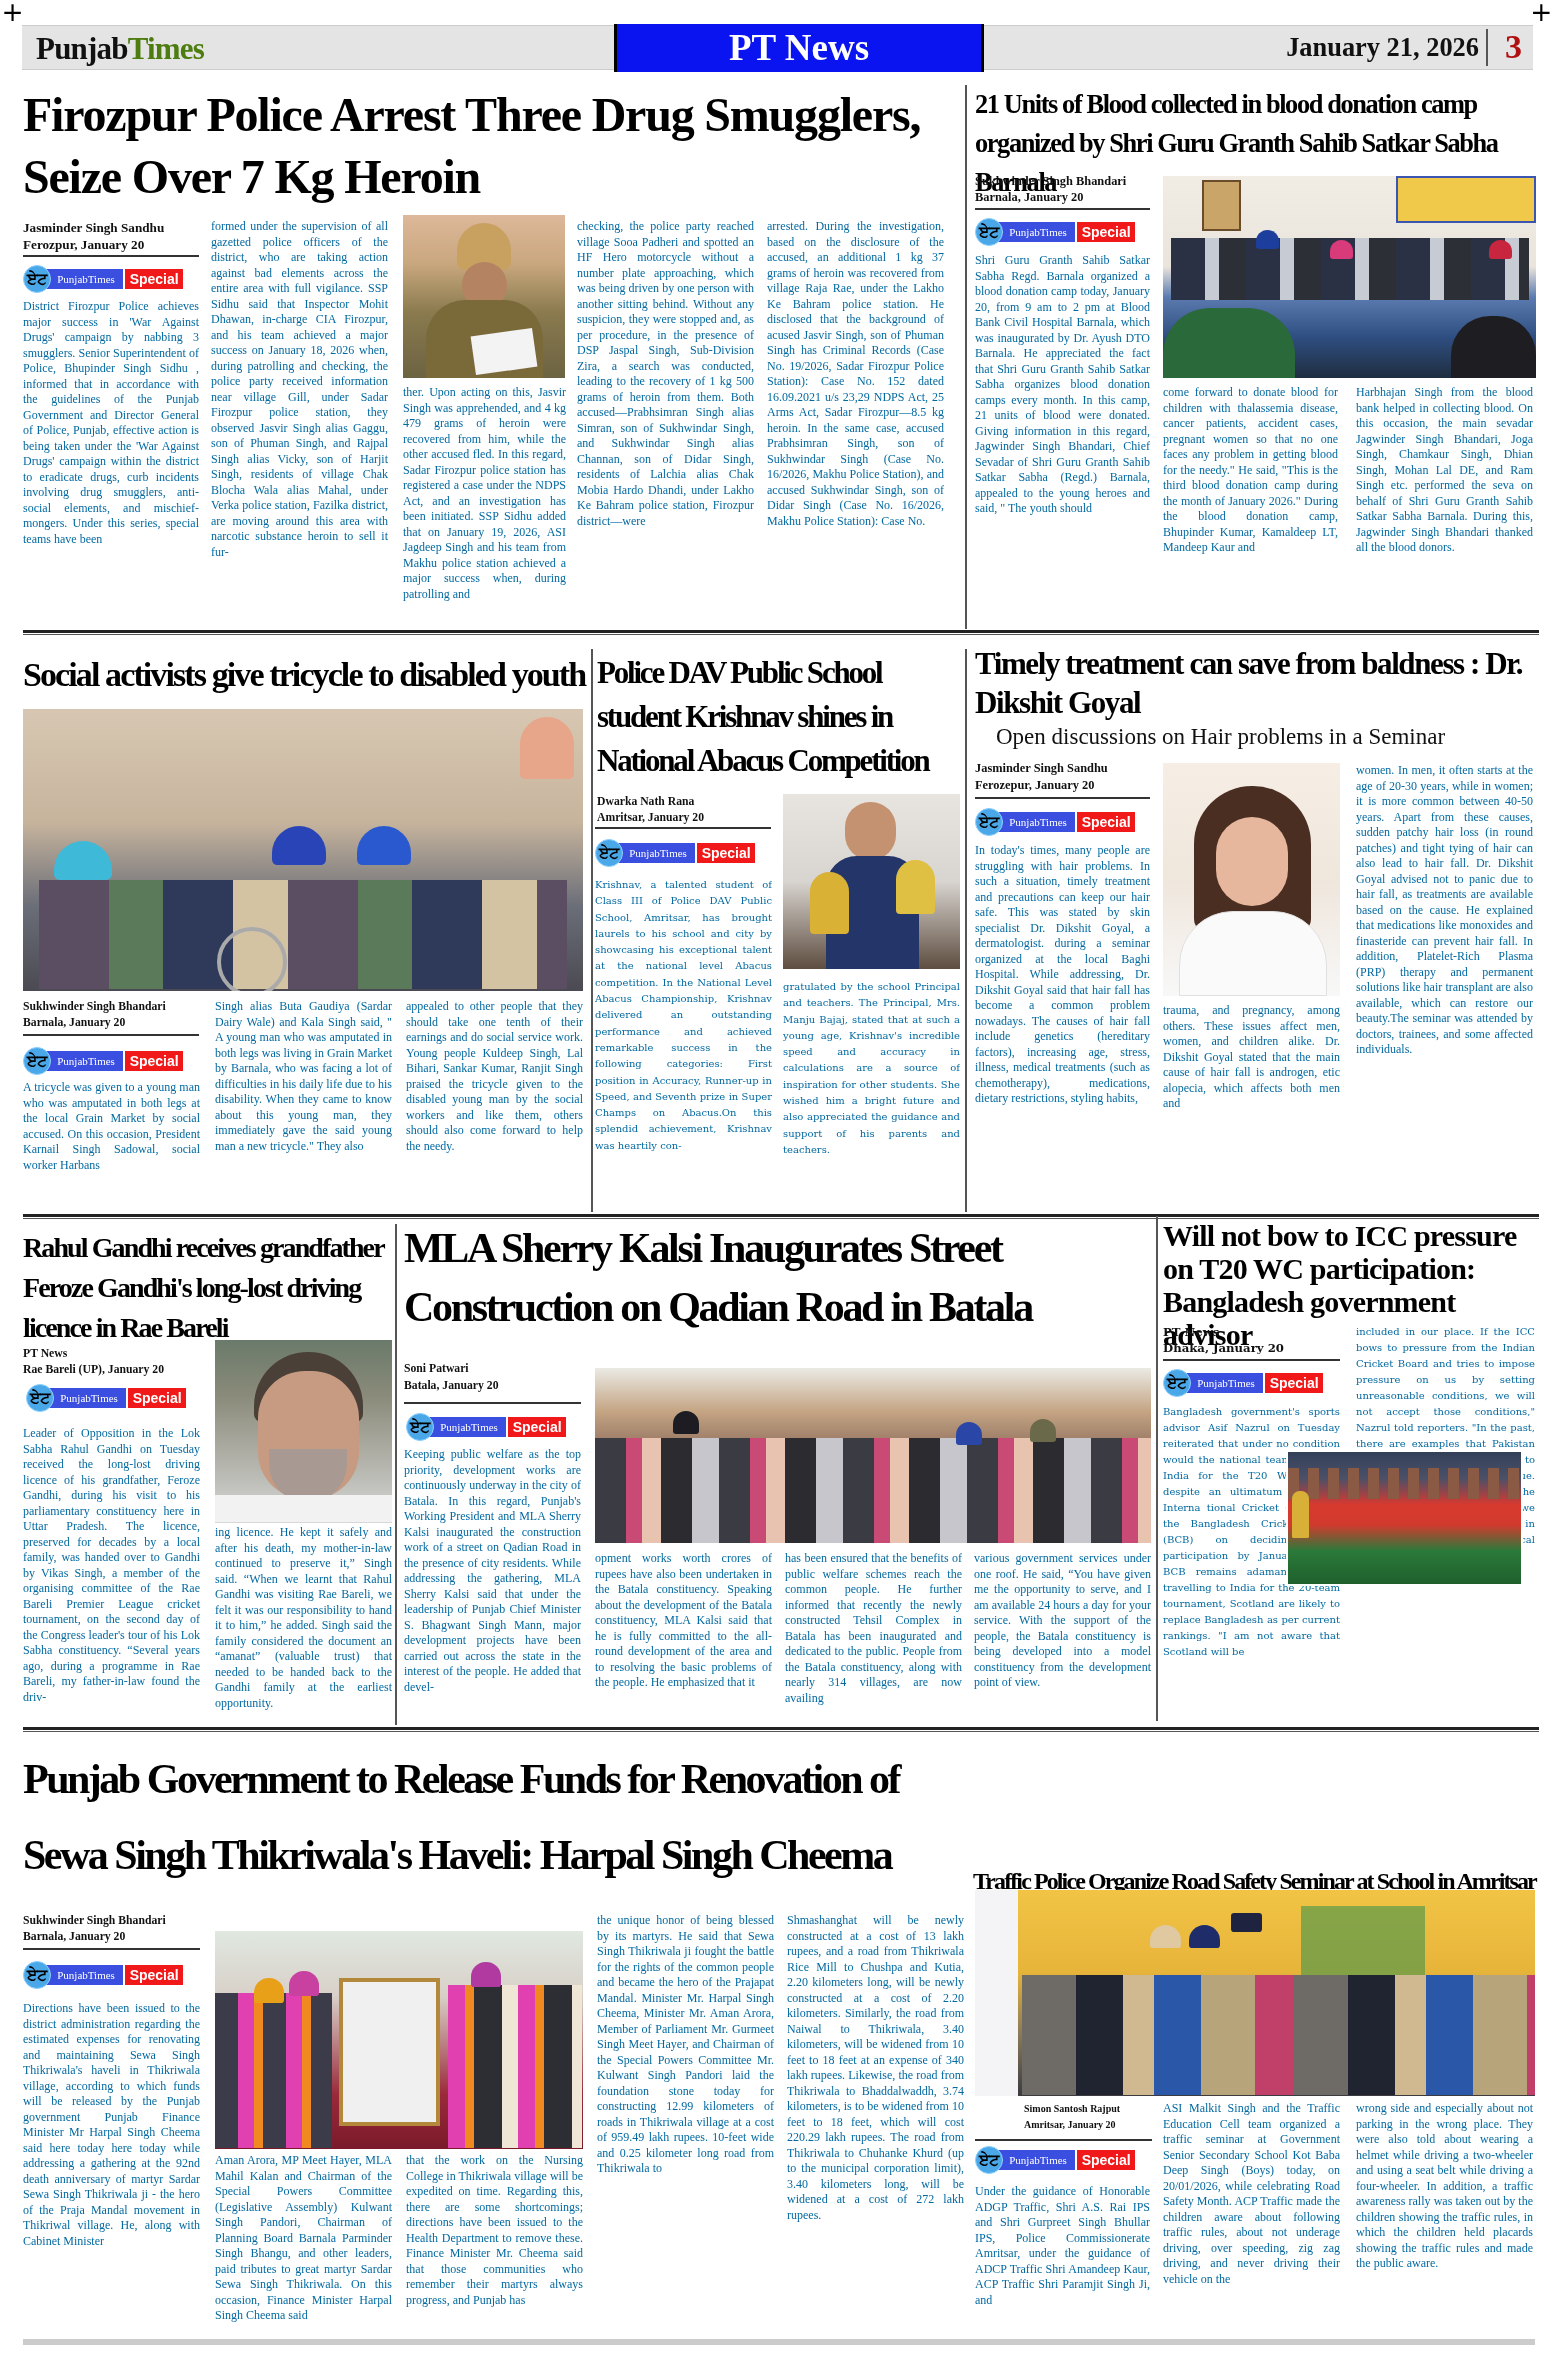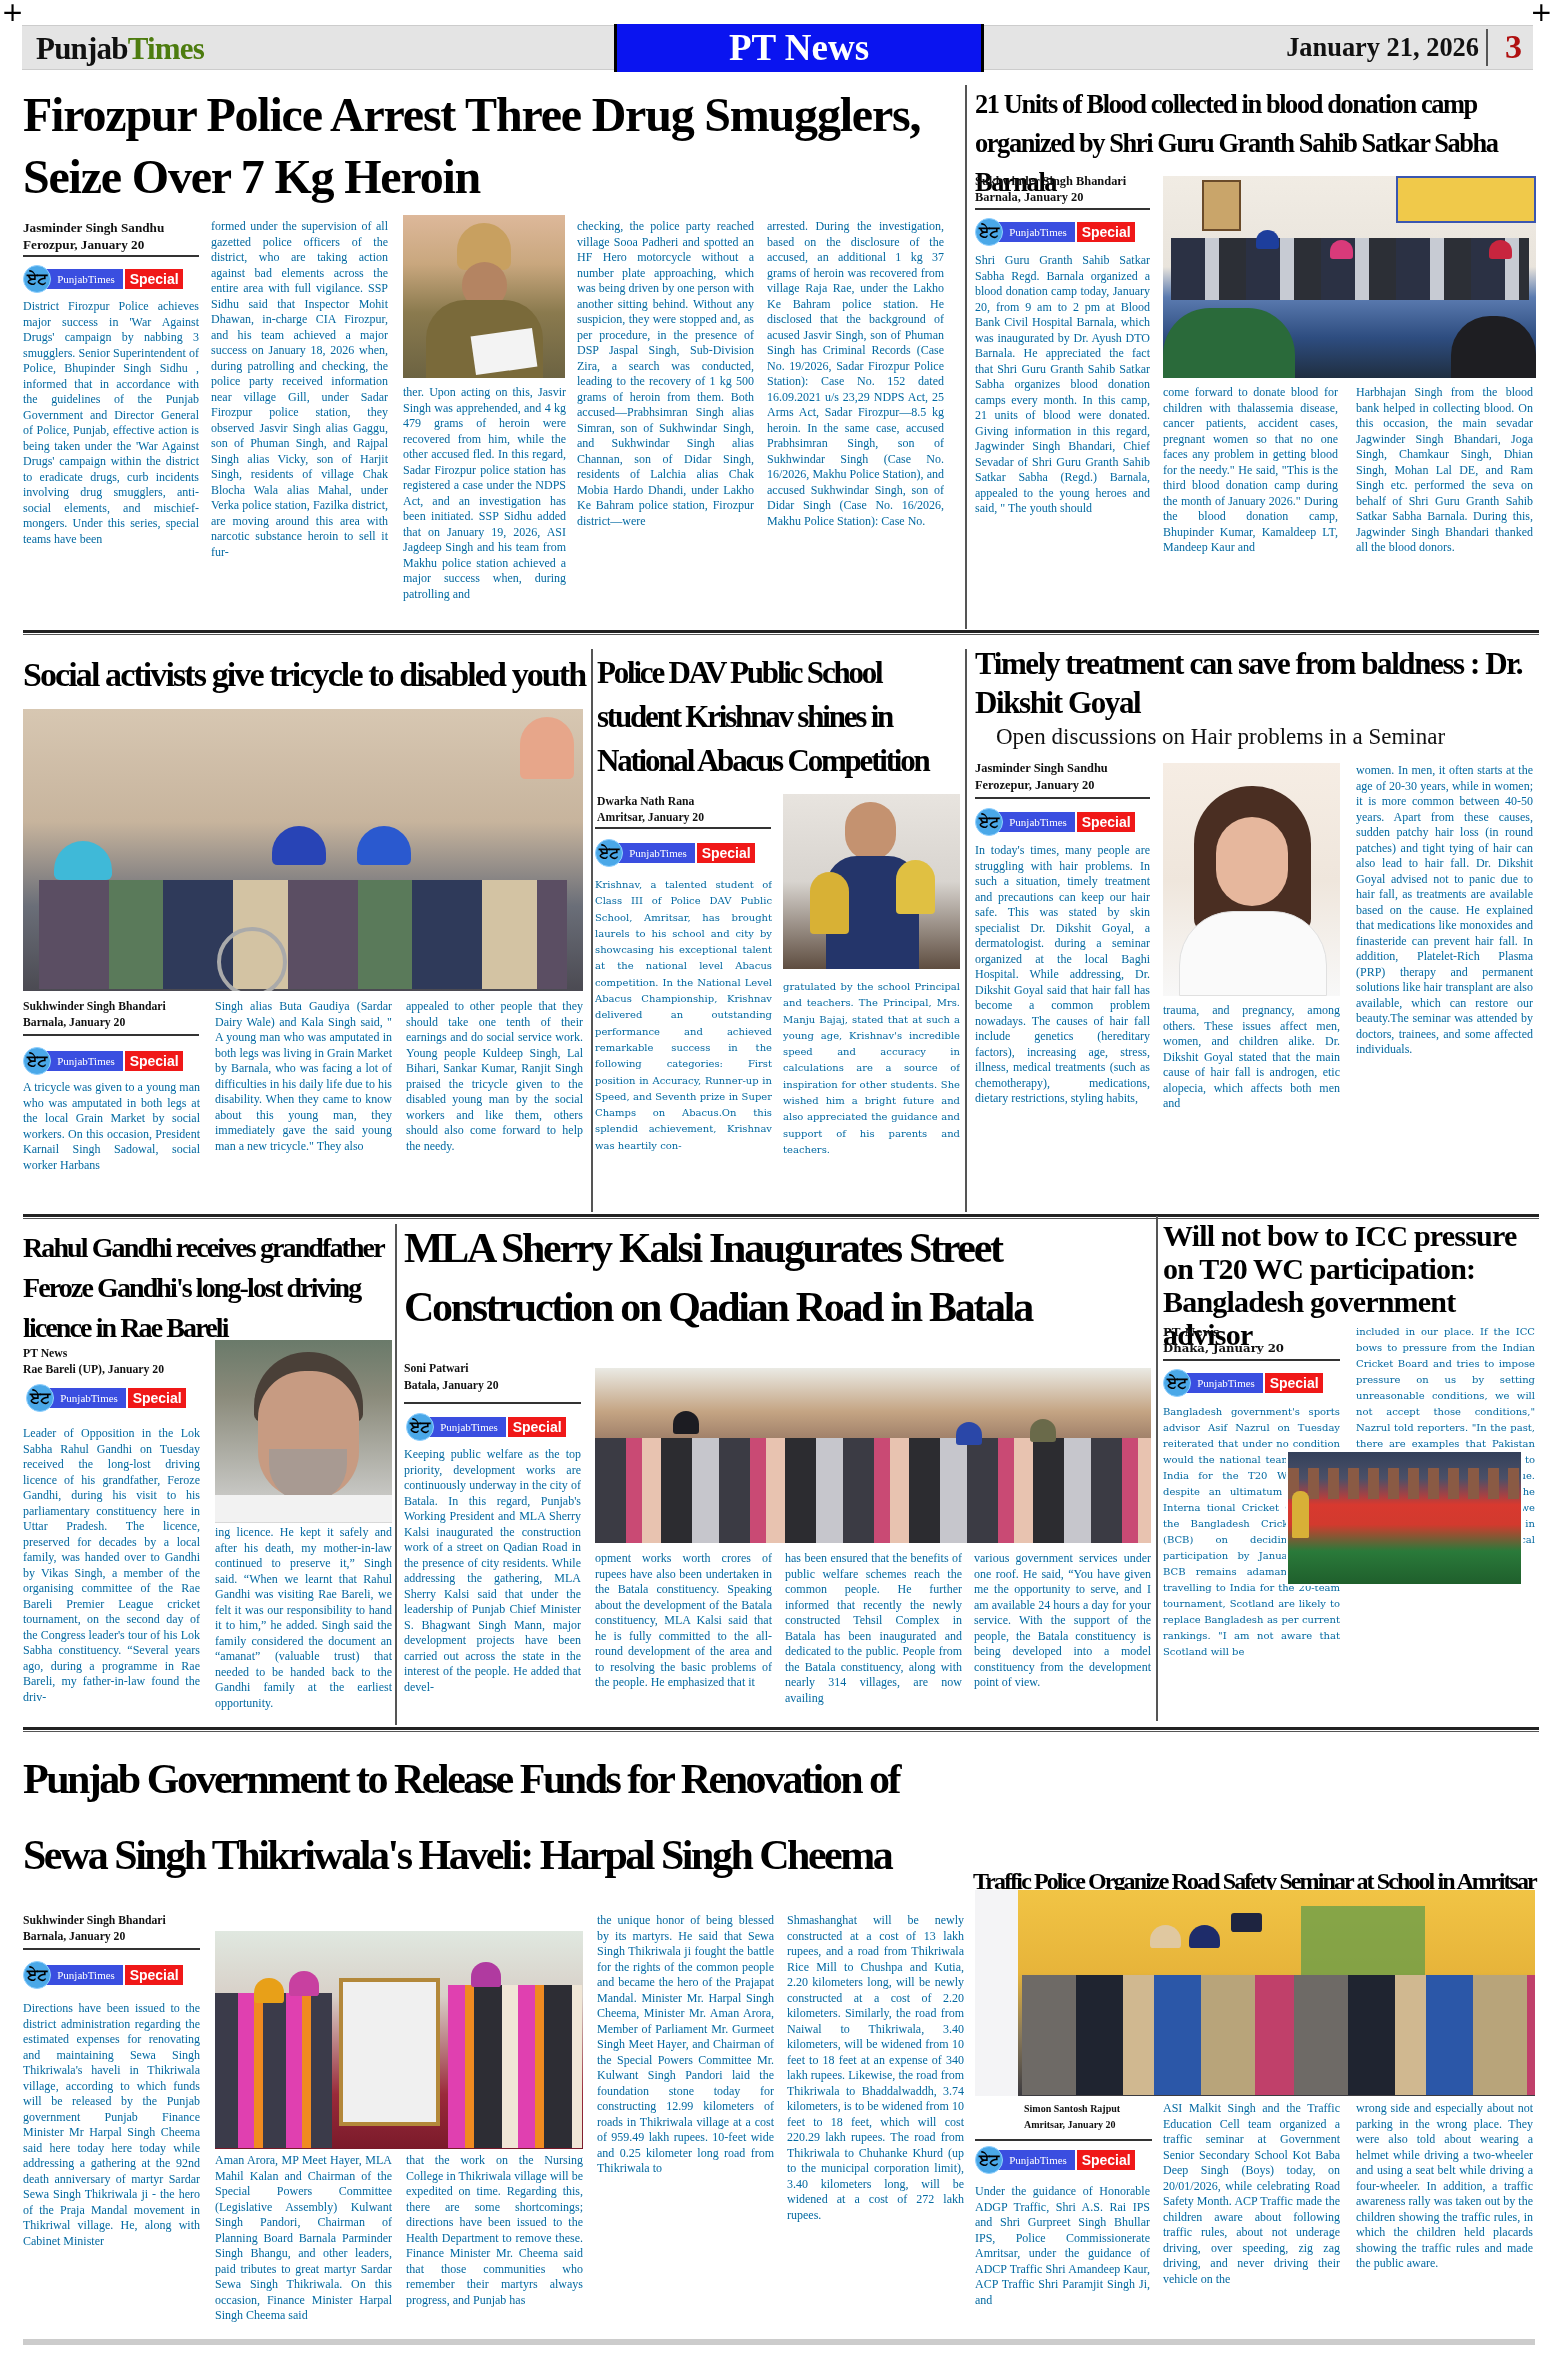--- a/index.html
+++ b/index.html
@@ -104,21 +104,21 @@
 <div class="byline" style="left:23px;top:999px;width:179px;font-size:11.7px;line-height:15.5px">
     <div>Sukhwinder Singh Bhandari</div>
     <div>Barnala, January 20</div>
   </div>
 <div class="byrule" style="left:23px;top:1034px;width:176px"></div>
 <div class="badge" style="left:23px;top:1051px">
     <span class="logo">ਏਟ</span>
     <span class="pt">PunjabTimes</span>
     <span class="sp">Special</span>
   </div>
-<div class="col" style="left:23px;top:1080px;width:177px;height:132px">A tricycle was given to a young man who was amputated in both legs at the local Grain Market by social workers. On this occasion, President Karnail Singh Sadowal, social worker Harbans</div>
+<div class="col" style="left:23px;top:1080px;width:177px;height:132px">A tricycle was given to a young man who was amputated in both legs at the local Grain Market by social accused. On this occasion, President Karnail Singh Sadowal, social worker Harbans</div>
 <div class="col" style="left:215px;top:999px;width:177px;height:214px">Singh alias Buta Gaudiya (Sardar Dairy Wale) and Kala Singh said, " A young man who was amputated in both legs was living in Grain Market by Barnala, who was facing a lot of difficulties in his daily life due to his disability. When they came to know about this young man, they immediately gave the said young man a new tricycle." They also</div>
 <div class="col" style="left:406px;top:999px;width:177px;height:214px">appealed to other people that they should take one tenth of their earnings and do social service work. Young people Kuldeep Singh, Lal Bihari, Sankar Kumar, Ranjit Singh praised the tricycle given to the disabled young man by the social workers and like them, others should also come forward to help the needy.</div>
 
 <div class="vrule" style="left:591px;top:649px;height:563px"></div>
 
 <div class="head" style="left:597px;top:651px;width:365px;font-size:31px;line-height:44px;letter-spacing:-2.2px">Police DAV Public School student Krishnav shines in National Abacus Competition</div>
 <div class="byline" style="left:597px;top:794px;width:179px;font-size:11.7px;line-height:15.5px">
     <div>Dwarka Nath Rana</div>
     <div>Amritsar, January 20</div>
   </div>

